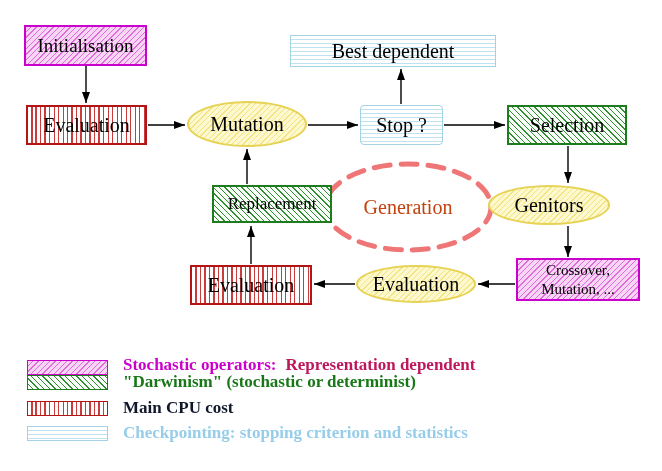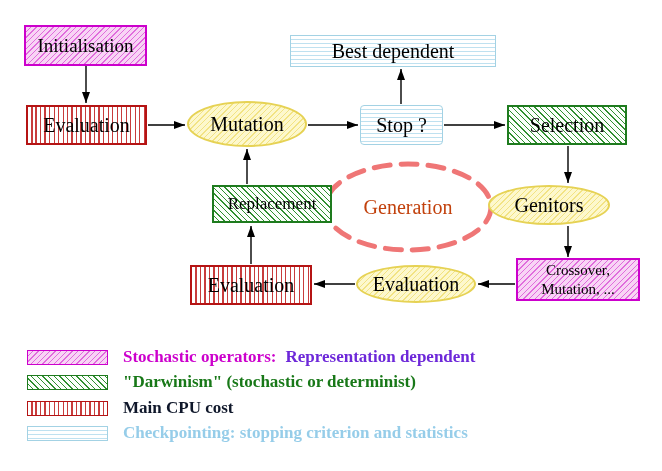--- a/index.html
+++ b/index.html
@@ -52,26 +52,26 @@
   
   #arrows{position:absolute;left:0;top:0;width:662px;height:471px;pointer-events:none;}
   
   .legend-row{
     position:absolute;left:27px;display:flex;align-items:center;
     font-size:17px;font-weight:bold;white-space:nowrap;
   }
   .swatch{width:79px;height:13px;flex:0 0 auto;box-sizing:content-box;}
   .legend-row .swatch{border-width:1.5px;}
   .legend-label{margin-left:15px;}
-  #legend-1{top:347px;}
+  #legend-1{top:355px;align-items:flex-end;}
   #legend-2{top:372px;}
   #legend-3{top:398px;}
   #legend-4{top:423px;}
   #legend-1 .legend-label{color:#cc00cc;}
-  #legend-1 .legend-label-extra{color:#6d28d9;margin-left:9px;}
+  #legend-1 .legend-label-extra{color:#be185d;margin-left:9px;}
   #legend-2 .legend-label{color:#187818;}
   #legend-3 .legend-label{color:#0f172a;}
   #legend-4 .legend-label{color:#96cde9;}
 </style>
 </head>
 <body>
 
 <div id="canvas">
 
   <svg id="arrows" viewBox="0 0 662 471" xmlns="http://www.w3.org/2000/svg">

